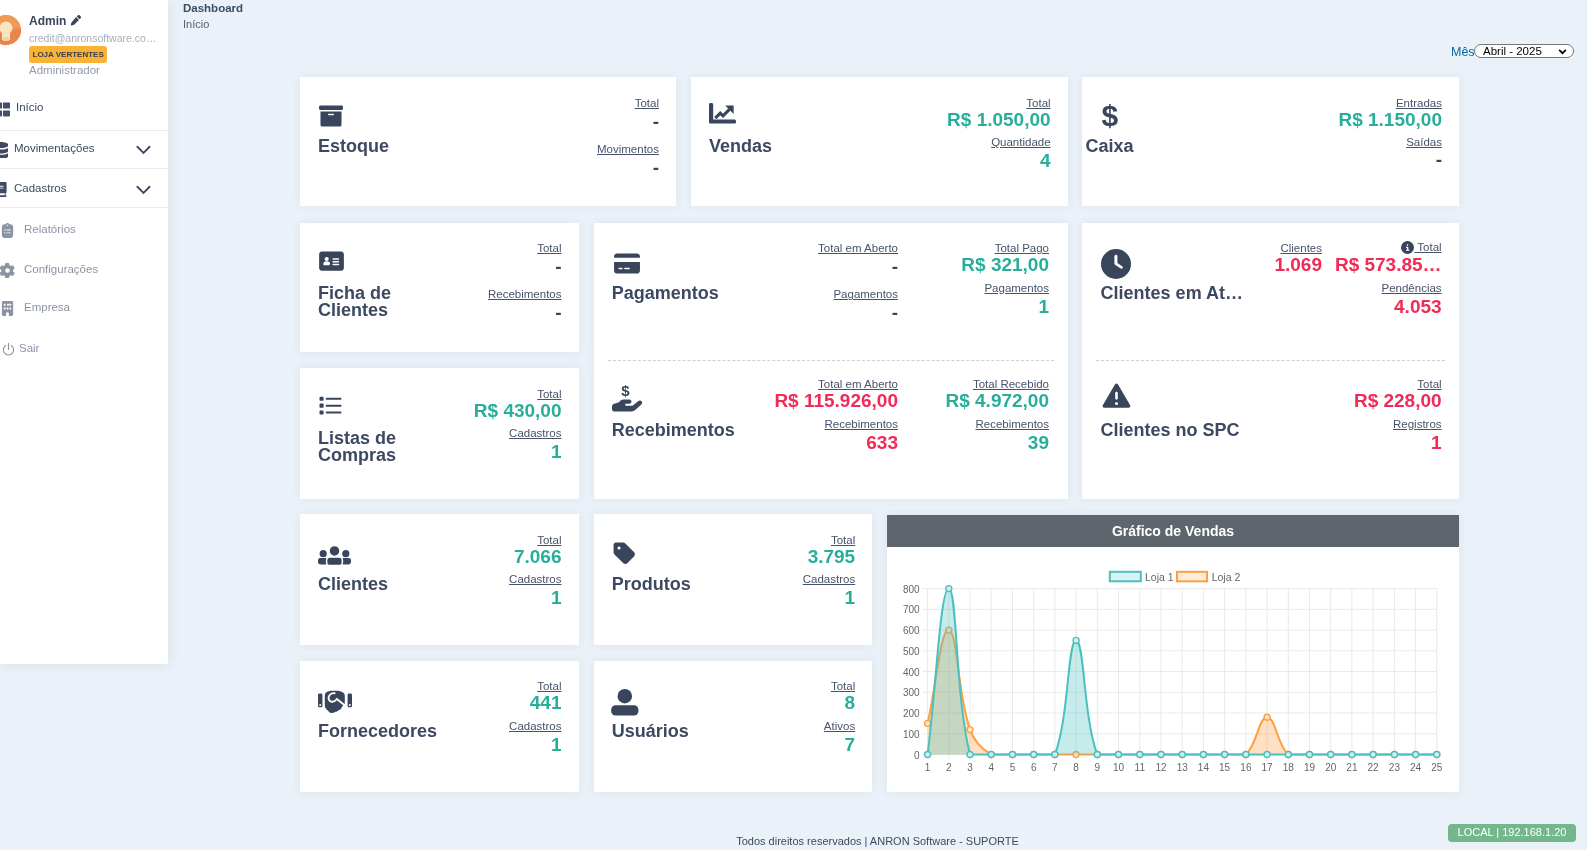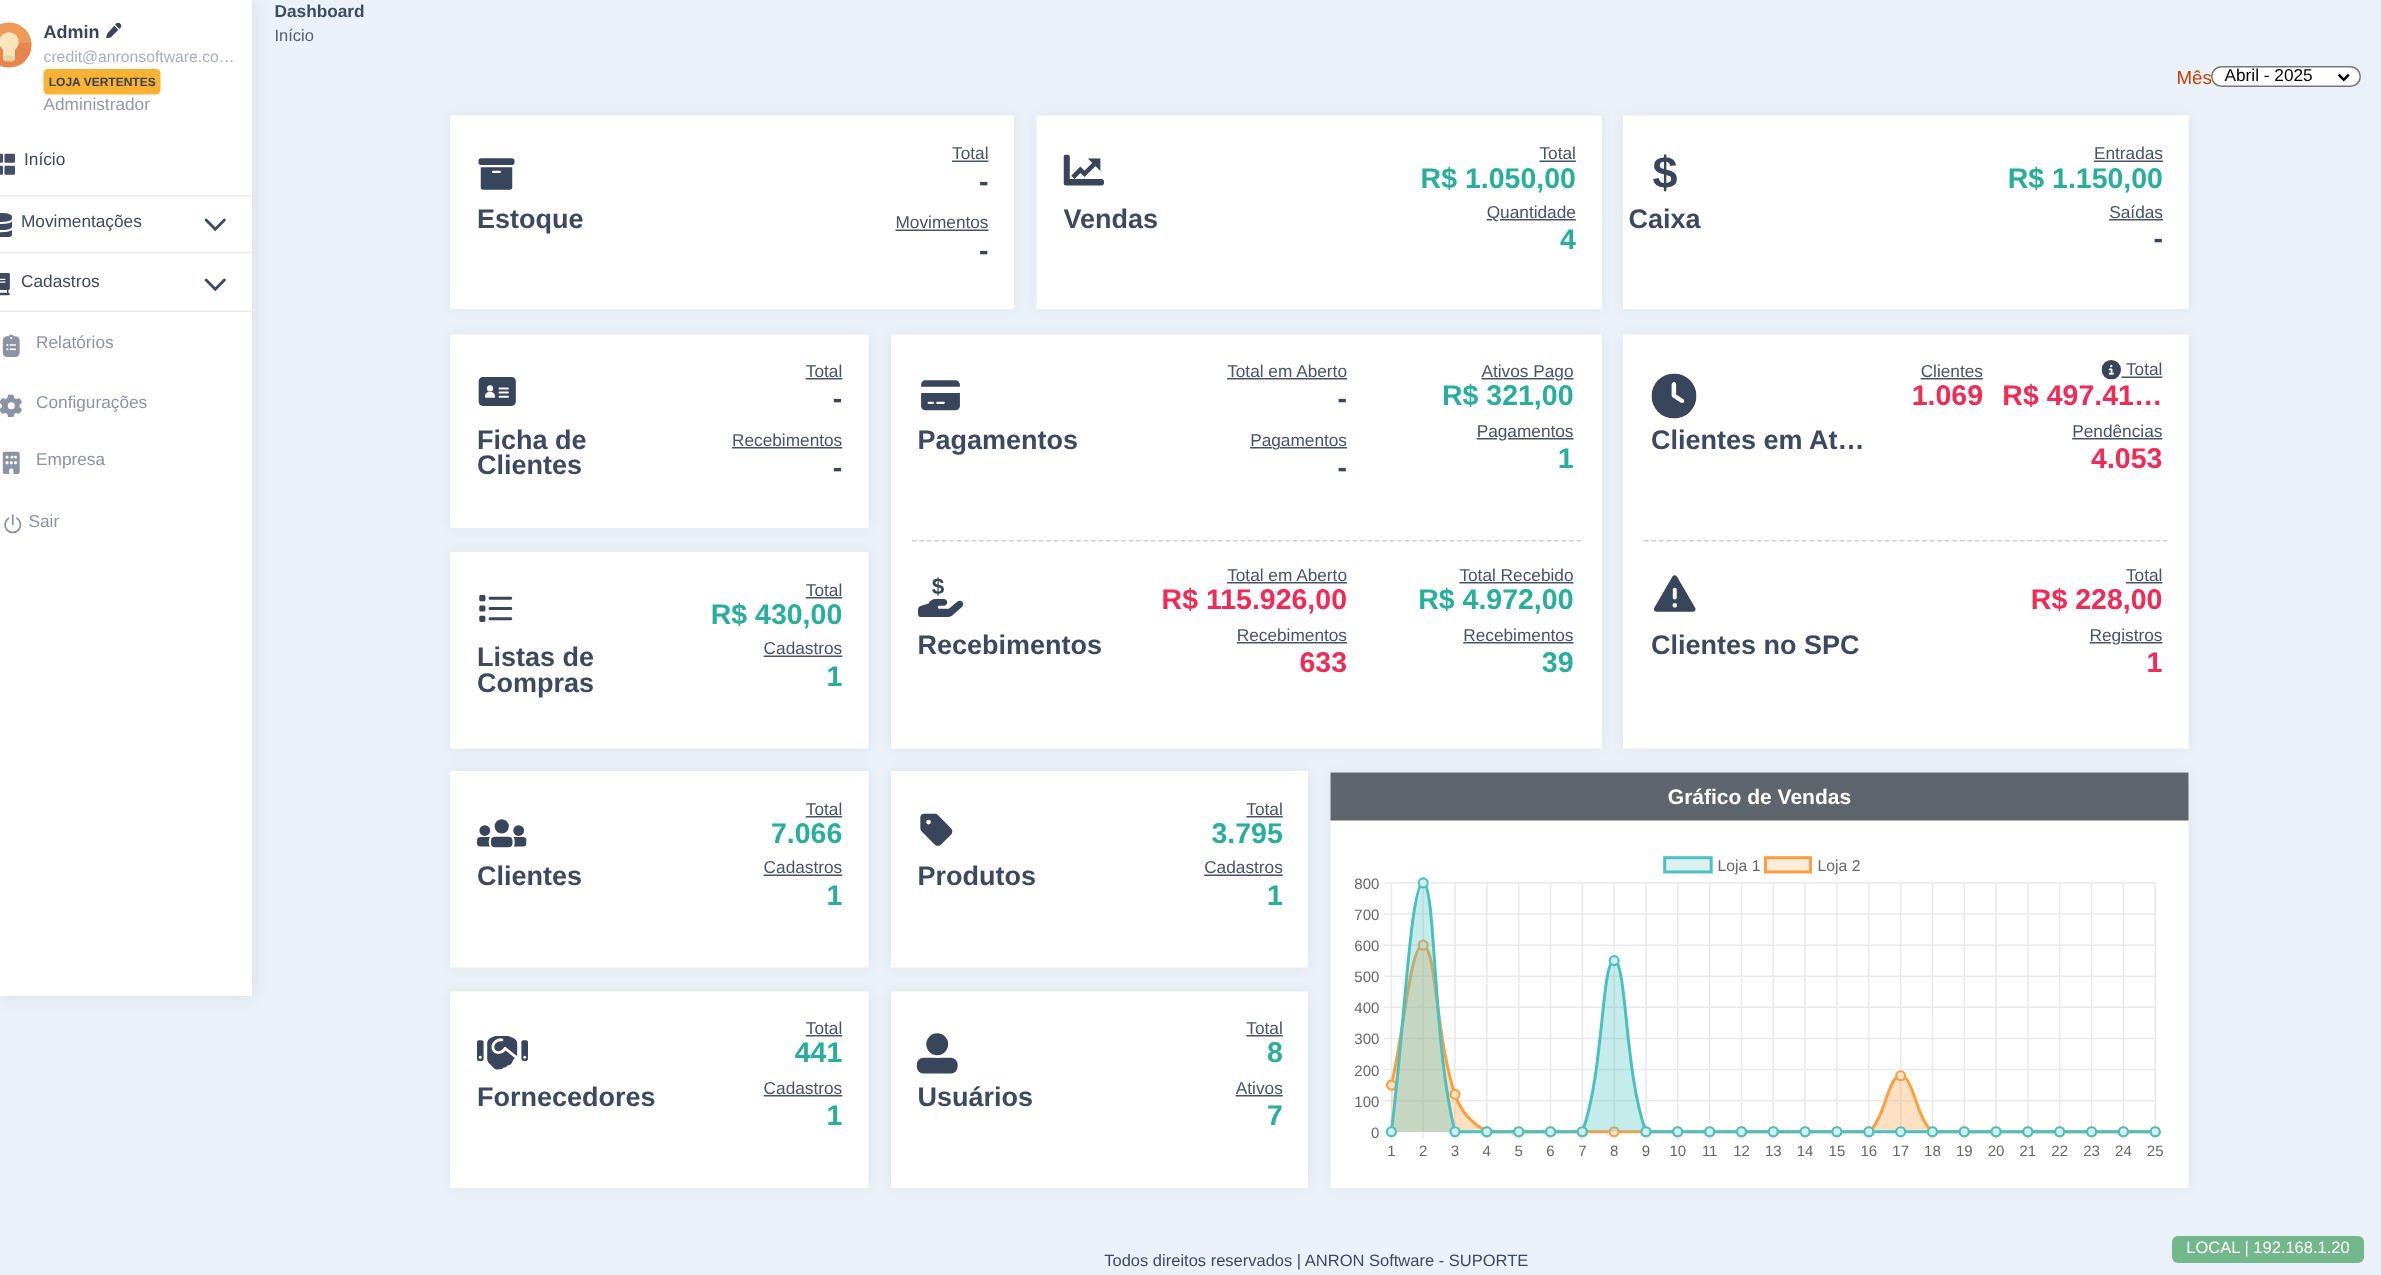--- a/index.html
+++ b/index.html
@@ -10,21 +10,21 @@
 .uname { position:absolute; left:29px; top:14px; font-size:12px; font-weight:bold; color:#39455a; }
 .uemail { position:absolute; left:29px; top:32px; font-size:10.5px; color:#a7aebb; width:130px; white-space:nowrap; }
 .ubadge { position:absolute; left:29px; top:45.5px; background:#f9b234; color:#343f52; font-size:8px; font-weight:bold; padding:4px 3.5px; border-radius:3px; }
 .urole { position:absolute; left:29px; top:64px; font-size:11.5px; color:#9299a8; }
 .mitem { position:absolute; left:0; width:168px; font-size:11.5px; color:#3c4960; }
 .mitem.sec { color:#8c94a4; }
 .msep { position:absolute; left:0; width:168px; border-top:1px solid #e8eaee; }
 .chev { position:absolute; }
 .main-title { position:absolute; left:183px; top:2px; font-size:11.5px; font-weight:bold; color:#3a4d63; }
 .main-sub { position:absolute; left:183px; top:18px; font-size:11px; color:#55606e; }
-.meslbl { position:absolute; left:1451px; top:45px; font-size:12.5px; color:#c2410c; }
+.meslbl { position:absolute; left:1451px; top:45px; font-size:12.5px; color:#0369a1; }
 .messel { position:absolute; left:1474px; top:43.5px; width:100px; height:14px; background:#fff; border:1px solid #767676; border-radius:7px; font-size:11.5px; color:#000; padding-left:8px; line-height:12.5px; }
 .messel .ar { position:absolute; right:6px; top:2.5px; }
 .card { position:absolute; background:#fff; box-shadow:0 0 9px rgba(60,70,90,.07); }
 .ctitle { position:absolute; left:18px; font-size:18px; font-weight:bold; color:#3c4960; line-height:17px; }
 .rl { position:absolute; text-align:right; font-size:11.5px; line-height:14px; color:#46536b; white-space:nowrap;text-decoration:underline; }
 .rv { position:absolute; font-size:19px; line-height:20px; font-weight:bold; white-space:nowrap; }
 .teal { color:#29ae9b; }
 .red { color:#f12a56; }
 .dark { color:#39455a; }
 .icon { position:absolute; left:18px; }
@@ -169,21 +169,21 @@
 
 <div class="card" style="left:593.7px;top:222.5px;width:474px;height:276.8px;">
   <svg class="icon" style="top:29px" width="30" height="23" viewBox="0 0 576 512">
       <path fill="#39455a" d="M64 32C29 32 0 61 0 96v32h576V96c0-35-29-64-64-64H64zM576 224H0v192c0 35 29 64 64 64h448c35 0 64-29 64-64V224zM112 352h64c9 0 16 7 16 16s-7 16-16 16h-64c-9 0-16-7-16-16s7-16 16-16zm112 16c0-9 7-16 16-16h96c9 0 16 7 16 16s-7 16-16 16h-96c-9 0-16-7-16-16z"></path>
     </svg>
   <div class="ctitle" style="top:62px;">Pagamentos</div>
   <div class="rl" style="right:169.7px;top:18.7px;">Total em Aberto</div>
     <div class="rv dark" style="right:169.7px;top:34.5px;">-</div>
     <div class="rl" style="right:169.7px;top:64.9px;">Pagamentos</div>
     <div class="rv dark" style="right:169.7px;top:80.5px;">-</div>
-  <div class="rl" style="right:18.7px;top:18.7px;">Ativos Pago</div>
+  <div class="rl" style="right:18.7px;top:18.7px;">Total Pago</div>
     <div class="rv teal" style="right:18.7px;top:32.6px;">R$ 321,00</div>
     <div class="rl" style="right:18.7px;top:58.2px;">Pagamentos</div>
     <div class="rv teal" style="right:18.7px;top:74.1px;">1</div>
   <div class="dash-sep" style="top:137px;"></div>
   <svg class="icon" style="top:158px" width="31" height="32" viewBox="0 0 31 32">
       <text x="13.4" y="15" font-size="15" font-weight="bold" fill="#39455a" text-anchor="middle" font-family="Liberation Sans, sans-serif">$</text>
       <path fill="#39455a" d="M0 25.5 C0 24 1 23.1 2.2 22.8 L7 21.3 C7.9 19.5 9.7 18.4 11.6 18.4 L17.3 18.4 C18.5 18.4 19.5 19.4 19.5 20.6 C19.5 21.8 18.5 22.8 17.3 22.8 L14.2 22.8 C13.6 22.8 13.2 23.2 13.2 23.8 C13.2 24.4 13.6 24.8 14.2 24.8 L20.5 24.8 L26.4 20 C27.4 19.2 28.8 19.3 29.6 20.3 C30.4 21.3 30.3 22.8 29.3 23.6 L23.2 29 C22.2 29.9 20.9 30.4 19.6 30.4 L2.1 30.4 C.9 30.4 0 29.5 0 28.3 Z"></path>
     </svg>
   <div class="ctitle" style="top:199px;">Recebimentos</div>
   <div class="rl" style="right:169.7px;top:154.7px;">Total em Aberto</div>
@@ -199,21 +199,21 @@
 <div class="card" style="left:1081.6px;top:222.5px;width:377.4px;height:276.8px;">
   <svg class="icon" style="top:26px;left:19px" width="30" height="30" viewBox="0 0 512 512">
       <path fill="#39455a" d="M256 512a256 256 0 100-512 256 256 0 100 512zm-24-392c0-13 11-24 24-24s24 11 24 24v118l82 55c11 7 14 22 7 33s-22 14-33 7l-96-64c-7-4-11-12-11-20V120z"></path>
     </svg>
   <div class="ctitle" style="top:62px;left:19px;">Clientes em At…</div>
   <div class="rl" style="right:137px;top:18.7px;">Clientes</div>
     <div class="rv red" style="right:137px;top:32.6px;">1.069</div>
   <div class="rl" style="right:17.4px;top:17.2px;"><svg width="13" height="13" viewBox="0 0 512 512" style="vertical-align:-3px">
         <path fill="#39455a" d="M256 512a256 256 0 100-512 256 256 0 100 512zm-40-176h24v-64h-24c-13 0-24-11-24-24s11-24 24-24h48c13 0 24 11 24 24v88h16c13 0 24 11 24 24s-11 24-24 24h-88c-13 0-24-11-24-24s11-24 24-24zm40-208a32 32 0 110 64 32 32 0 110-64z"></path>
       </svg> Total</div>
-    <div class="rv red" style="right:17.4px;top:32.6px;">R$ 497.41…</div>
+    <div class="rv red" style="right:17.4px;top:32.6px;">R$ 573.85…</div>
     <div class="rl" style="right:17.4px;top:58.2px;">Pendências</div>
     <div class="rv red" style="right:17.4px;top:74.1px;">4.053</div>
   <div class="dash-sep" style="top:137px;"></div>
   <svg class="icon" style="top:160px;left:19px" width="31" height="28" viewBox="0 0 512 512">
       <path fill="#39455a" d="M230 22c11-19 40-19 51 0l225 387c11 19-3 44-26 44H31c-23 0-37-25-26-44L230 22zm26 138c-13 0-24 11-24 24v96c0 13 11 24 24 24s24-11 24-24v-96c0-13-11-24-24-24zm28 216a28 28 0 10-56 0 28 28 0 1056 0z"></path>
     </svg>
   <div class="ctitle" style="top:199px;left:19px;">Clientes no SPC</div>
   <div class="rl" style="right:17.4px;top:154.7px;">Total</div>
     <div class="rv red" style="right:17.4px;top:168.6px;margin-left:16px;">R$ 228,00</div>
     <div class="rl" style="right:17.4px;top:194.2px;">Registros</div>

